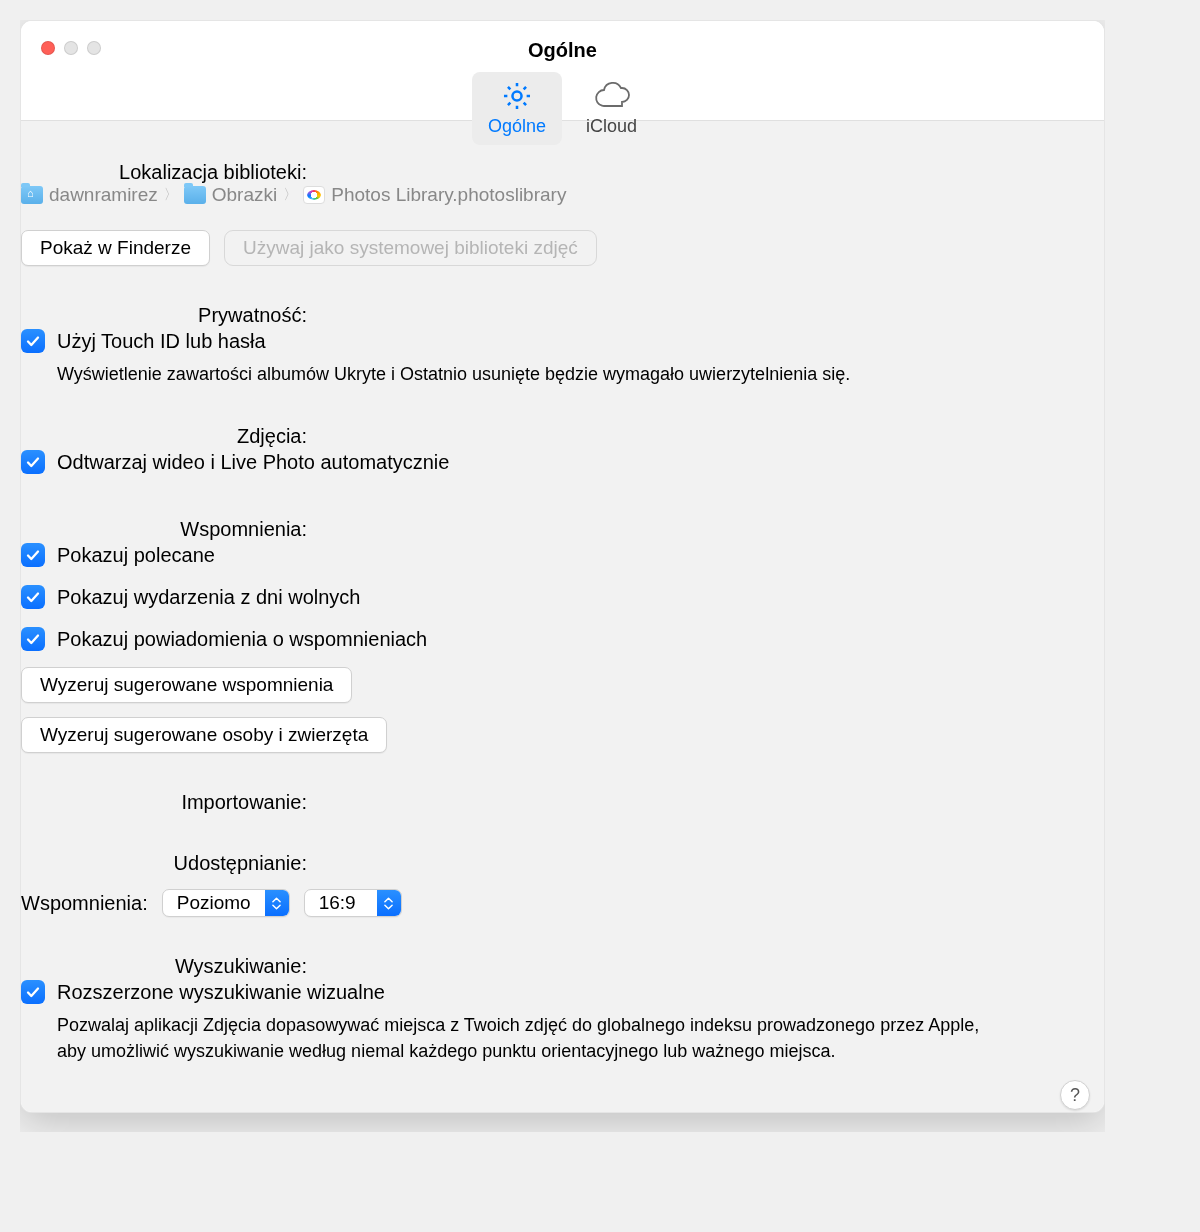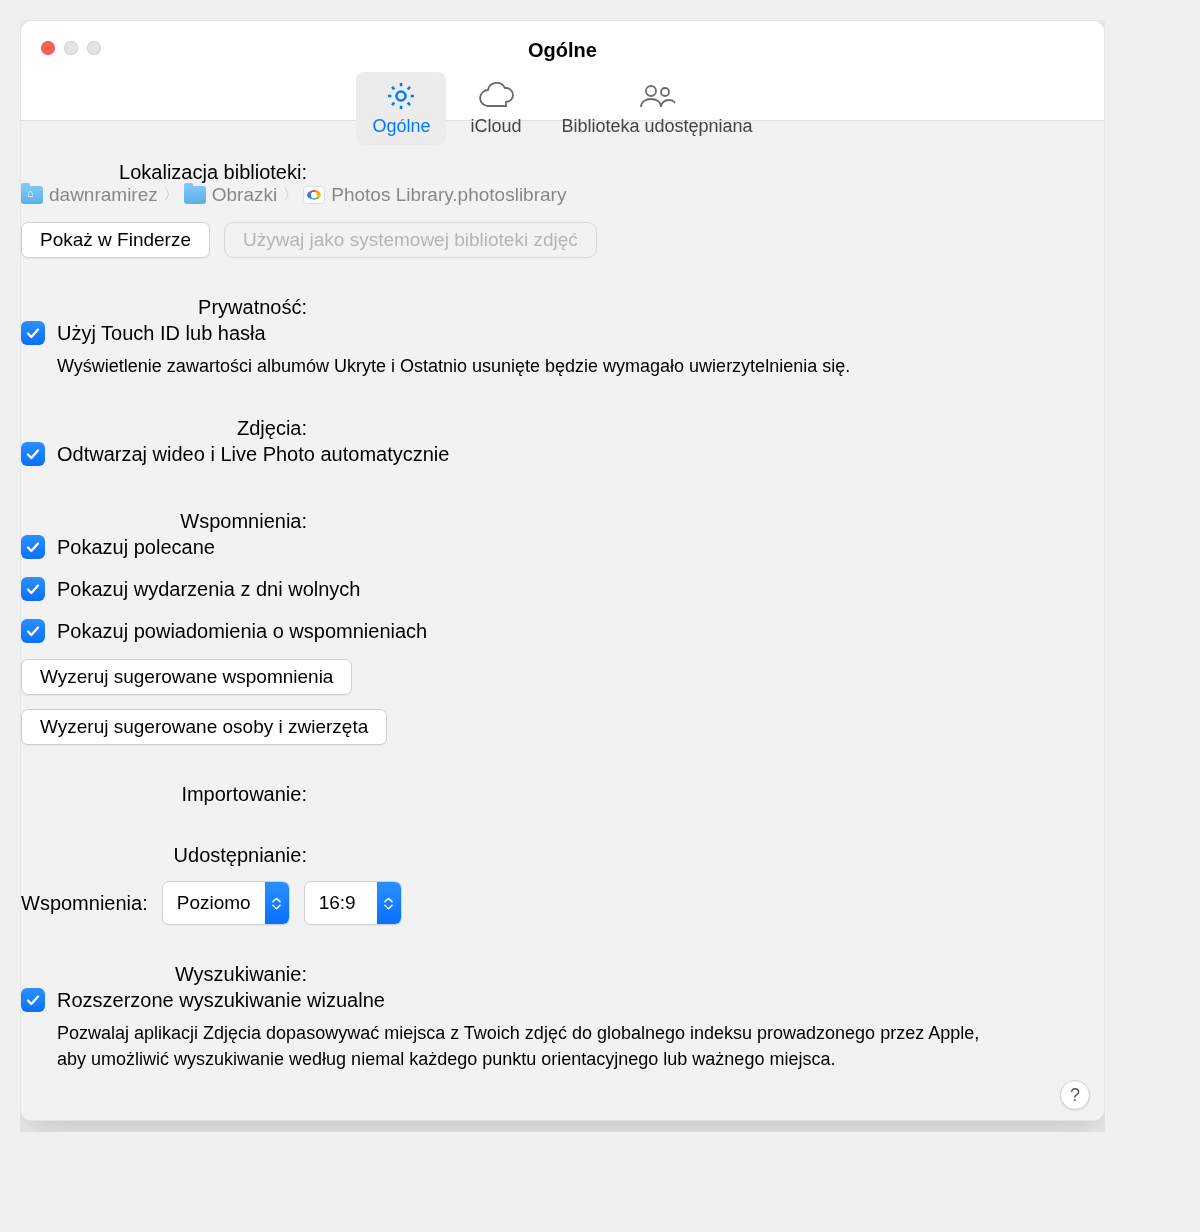--- a/index.html
+++ b/index.html
@@ -128,21 +128,21 @@
   }
   .photos-icon::after {
     content:"";
     position:absolute;
     inset:3px;
     border-radius:50%;
     background: conic-gradient(#ff2d55,#ff9500,#ffcc00,#34c759,#5ac8fa,#007aff,#af52de,#ff2d55);
     -webkit-mask: radial-gradient(circle, transparent 3px, black 3px);
   }
   .chevron { color: #bbb; font-size: 14px; }
-  .btn-row { display: flex; gap: 14px; margin-top: 16px; flex-wrap: wrap; }
+  .btn-row { display: flex; gap: 14px; margin-top: 24px; flex-wrap: wrap; }
   .btn {
     background: #fff;
     border: 1px solid #d0d0d0;
     border-radius: 7px;
     padding: 6px 18px;
     font-size: 19px;
     color: #000;
     box-shadow: 0 1px 1px rgba(0,0,0,0.05);
     cursor: default;
   }
@@ -191,21 +191,21 @@
     align-items: center;
     gap: 14px;
     margin-top: 14px;
   }
   .select-like {
     display: flex;
     align-items: center;
     background: #fff;
     border: 1px solid #d0d0d0;
     border-radius: 7px;
-    height: 44px;
+    height: 28px;
     overflow: hidden;
     box-shadow: 0 1px 1px rgba(0,0,0,0.04);
   }
   .select-text { padding: 0 14px; font-size: 19px; }
   .select-arrows {
     width: 24px; height: 100%;
     background: linear-gradient(#2a90ff,#0a6fff);
     display: flex;
     flex-direction: column;
     align-items: center;
@@ -251,31 +251,20 @@
         </span>
         <span class="tab-label">Ogólne</span>
       </div>
       <div class="tab">
         <span class="tab-icon">
           <svg width="40" height="34" viewBox="0 0 40 28" fill="none" stroke="#6b6b6b" stroke-width="1.8">
             <path d="M30 22a7 7 0 0 0 0-14 7 7 0 0 0-1 .07A9 9 0 0 0 12 10a8 8 0 0 0-2 15.7c.6.2 1.3.3 2 .3h18z" transform="translate(0,-2)"></path>
           </svg>
         </span>
         <span class="tab-label">iCloud</span>
-      </div>
-      <div class="tab">
-        <span class="tab-icon">
-          <svg width="44" height="34" viewBox="0 0 44 30" fill="none" stroke="#6b6b6b" stroke-width="1.8">
-            <circle cx="16" cy="10" r="5"></circle>
-            <circle cx="30" cy="11" r="4"></circle>
-            <path d="M6 26c0-5 4.5-8 10-8s10 3 10 8"></path>
-            <path d="M26 26c0-4 3.5-7 8-7s4 1 6 3"></path>
-          </svg>
-        </span>
-        <span class="tab-label">Biblioteka udostępniana</span>
       </div>
     </div>
   </div>
 
   <div class="content">
 
     <div class="row">
       <div class="row-label">Lokalizacja biblioteki:</div>
       <div class="row-body">
         <div class="breadcrumb">

